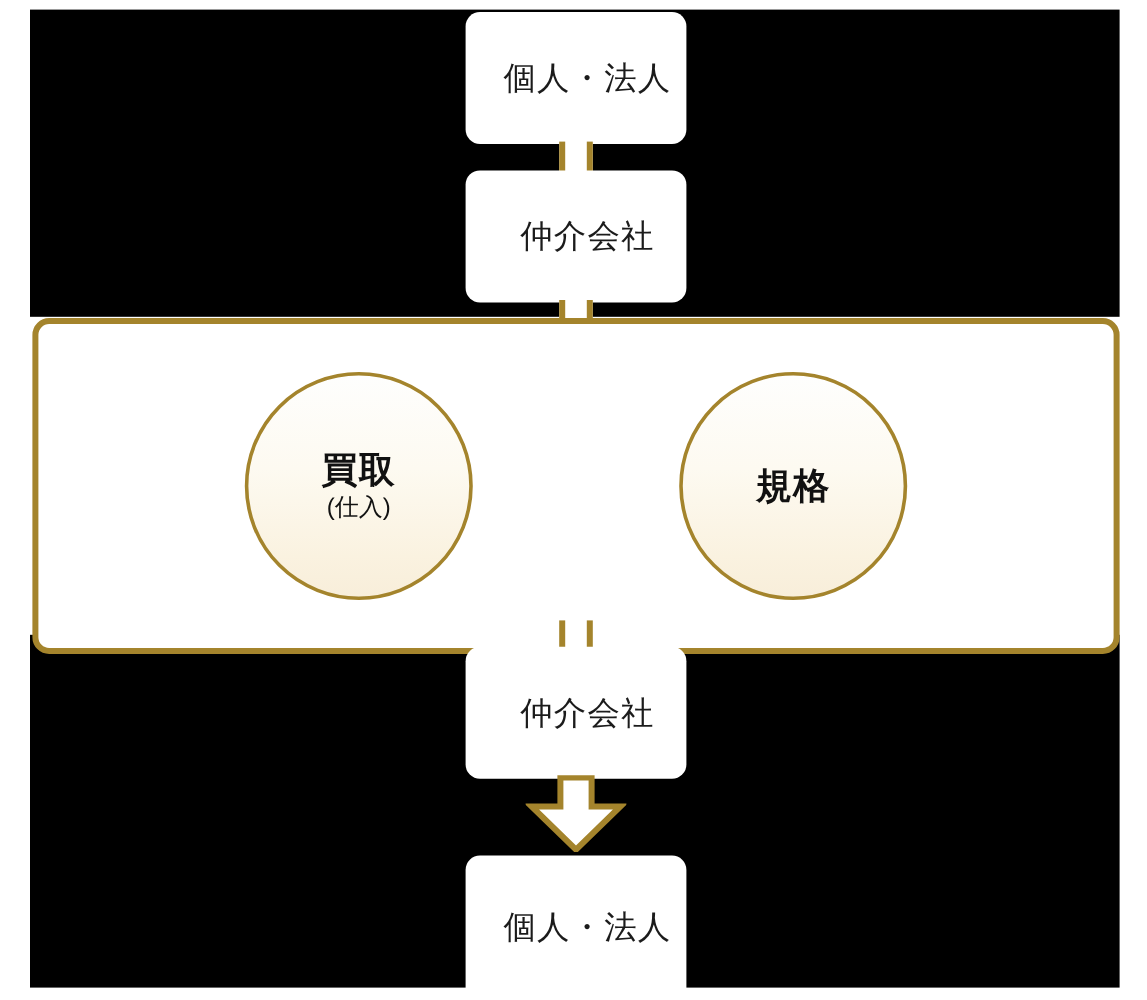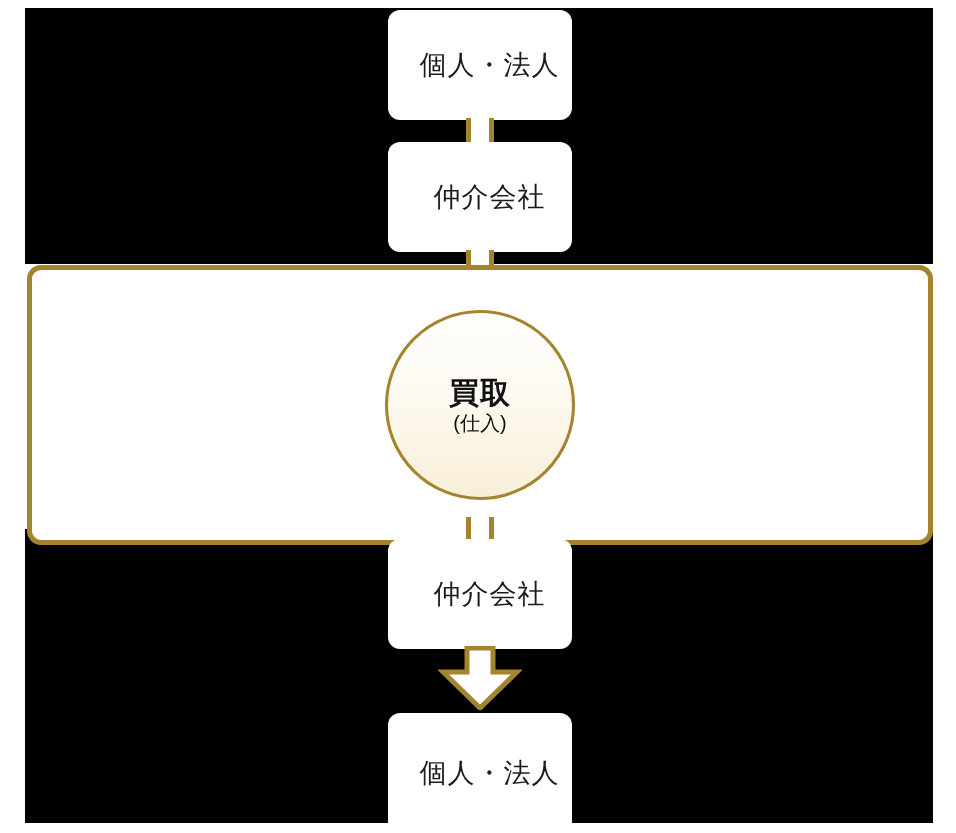--- a/index.html
+++ b/index.html
@@ -142,20 +142,23 @@
 
   <div class="connector" id="connector-2"></div>
 
   <div id="process-container">
 
     <div class="process-circle">
       <span class="circle-main">買取</span>
       <span class="circle-sub">(仕入)</span>
     </div>
 
+    <div class="process-circle">
+      <span class="circle-main">規格</span>
+    </div>
 
 
 
   </div>
 
   <div class="connector" id="connector-3"></div>
 
   <div class="node-box" id="node-broker-bot">
     <span class="node-label">仲介会社</span>
   </div>

